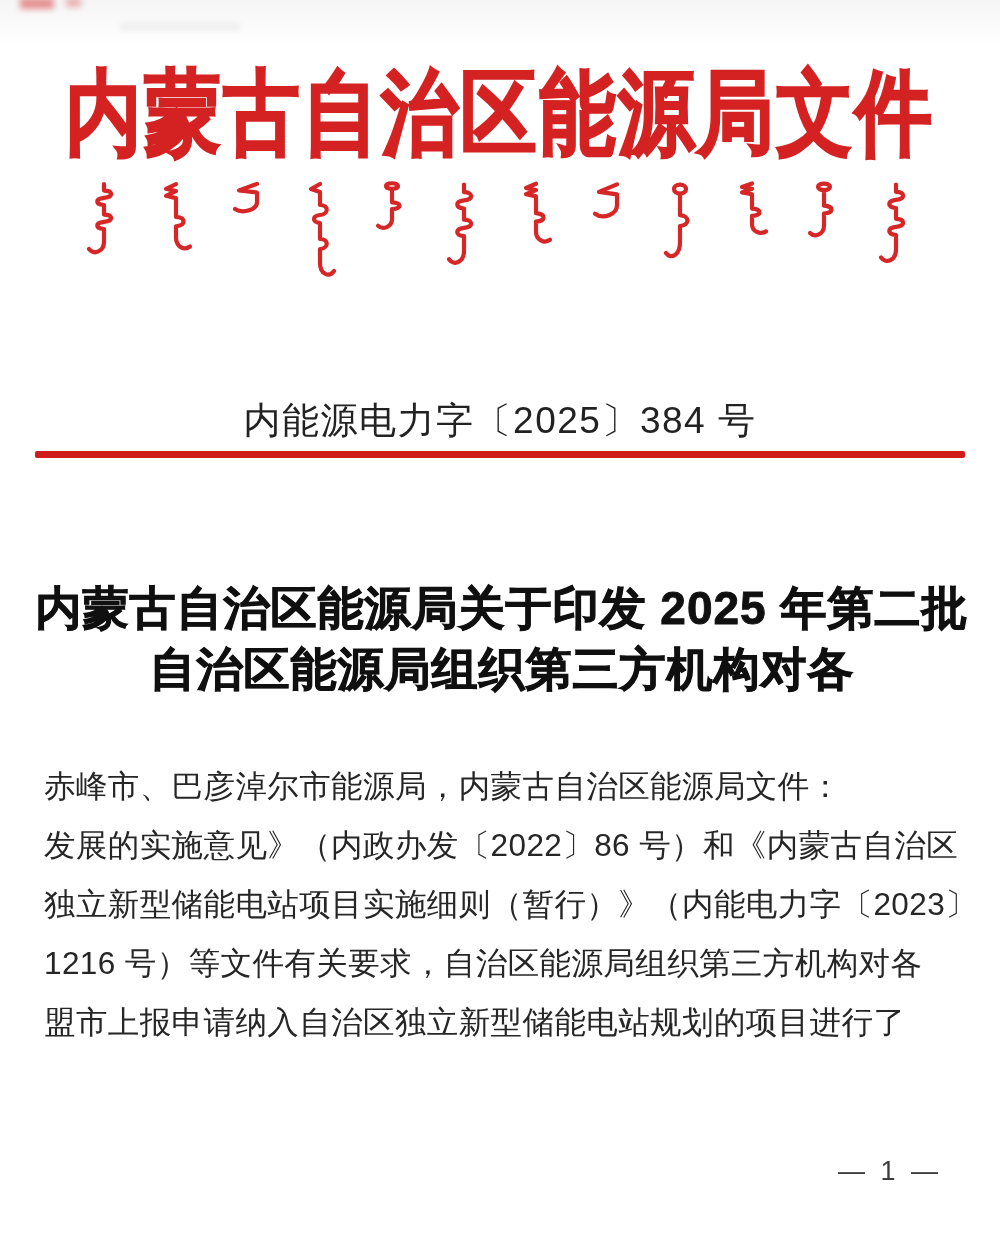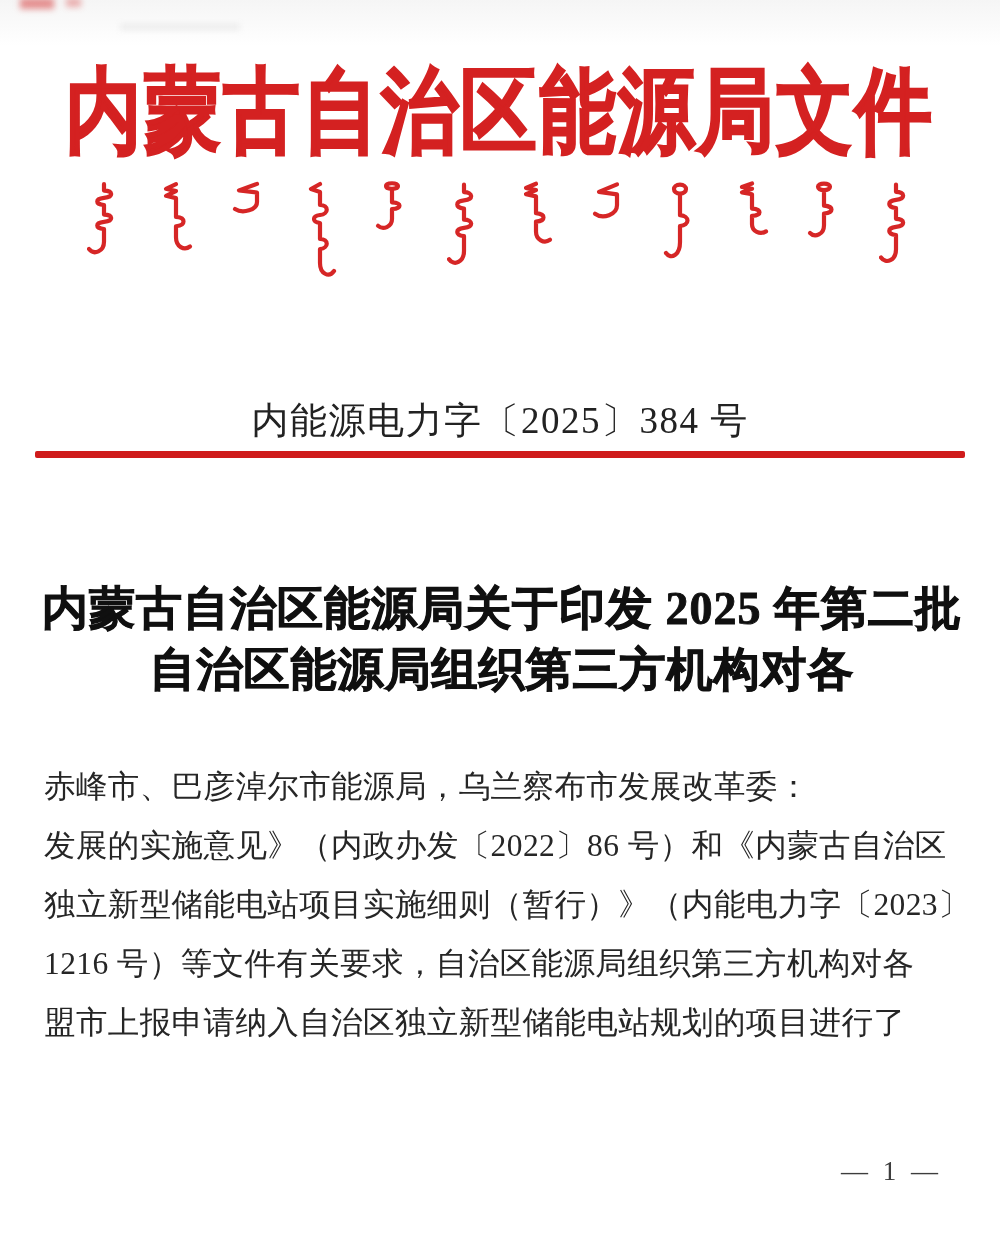--- a/index.html
+++ b/index.html
@@ -2,21 +2,21 @@
 <html><head>
 <meta charset="utf-8">
 <style>
   html,body{margin:0;padding:0;background:#e9e9e9;}
   .page{
     position:relative;
     width:1000px;height:1254px;
     margin:0 auto;
     background:#ffffff;
     overflow:hidden;
-    font-family:Liberation Serif, serif;
+    font-family:Liberation Sans, sans-serif;
   }
   .page::before{
     content:'';position:absolute;left:0;right:0;top:0;height:46px;
     background:linear-gradient(#ededed,rgba(255,255,255,0));
     opacity:.55;pointer-events:none;
   }
   
   .artifact{position:absolute;pointer-events:none;}
   .artifact.a1{top:-2px;left:20px;width:34px;height:11px;background:rgba(211,41,41,.5);filter:blur(3px);}
   .artifact.a2{top:-2px;left:66px;width:15px;height:9px;background:rgba(211,41,41,.35);filter:blur(3px);}
@@ -123,21 +123,21 @@
   <div class="doc-number">内能源电力字〔2025〕384 号</div>
 
   <div class="red-rule"></div>
 
   <h1 class="doc-title">
     <div>内蒙古自治区能源局关于印发 2025 年第二批</div>
     <div>自治区能源局组织第三方机构对各</div>
   </h1>
 
   <div class="body-text">
-    <div class="line">赤峰市、巴彦淖尔市能源局，乌兰察布市发展改革委：</div>
+    <div class="line">赤峰市、巴彦淖尔市能源局，内蒙古自治区能源局文件：</div>
     <div class="line">发展的实施意见》（内政办发〔2022〕86 号）和《内蒙古自治区</div>
     <div class="line">独立新型储能电站项目实施细则（暂行）》（内能电力字〔2023〕</div>
     <div class="line">1216 号）等文件有关要求，自治区能源局组织第三方机构对各</div>
     <div class="line">盟市上报申请纳入自治区独立新型储能电站规划的项目进行了</div>
   </div>
 
   <div class="page-number">— 1 —</div>
 
 </div>
 

